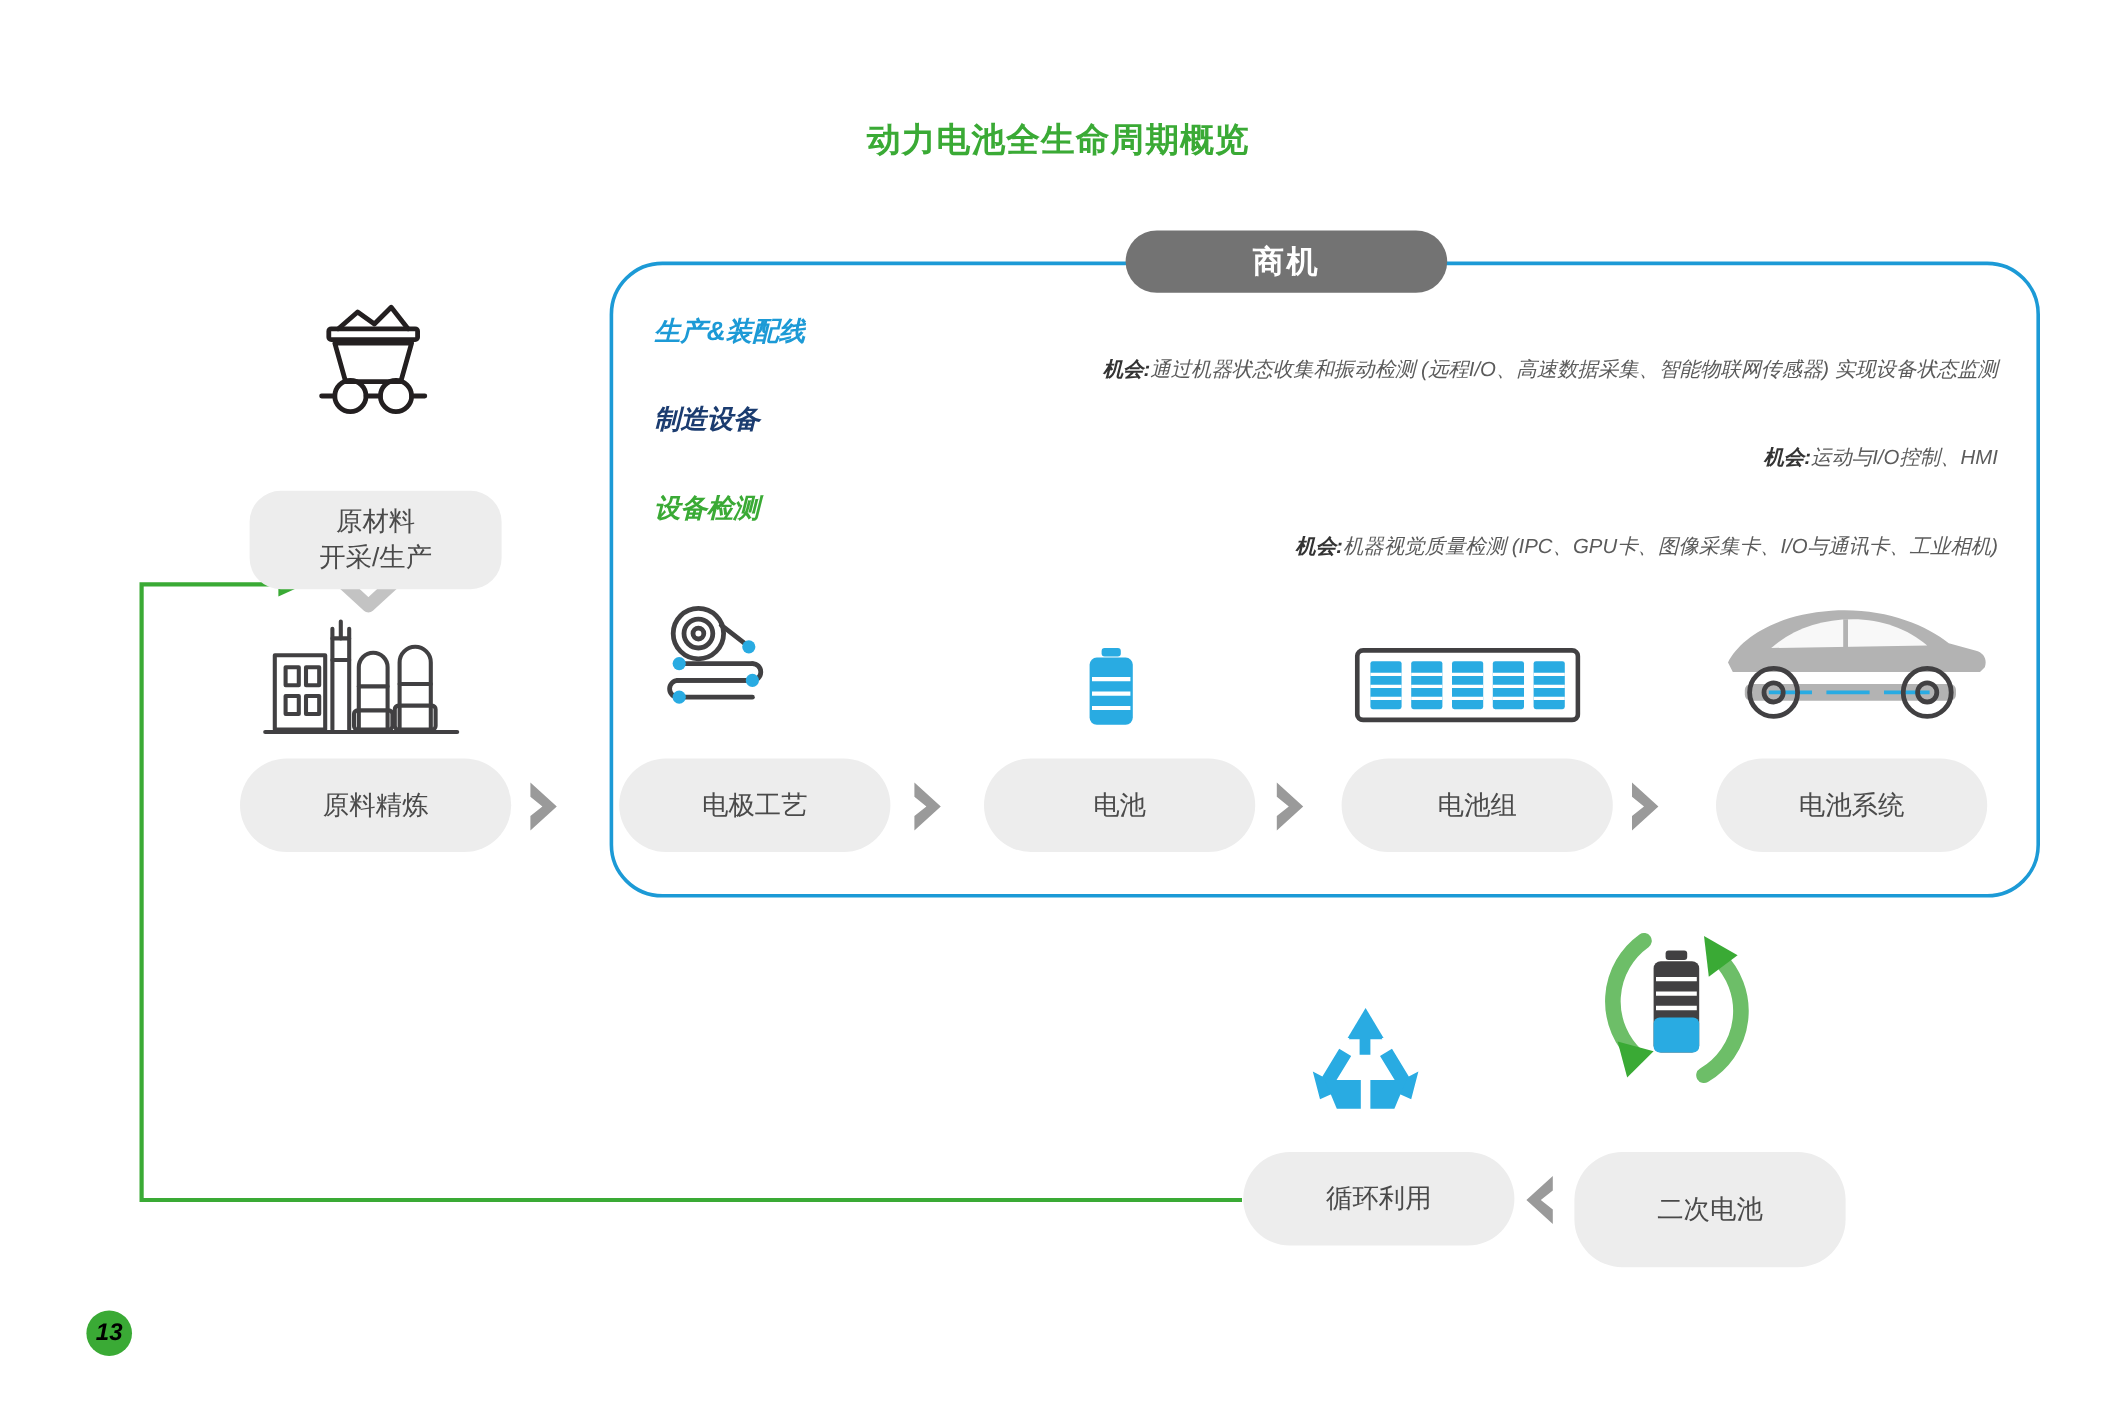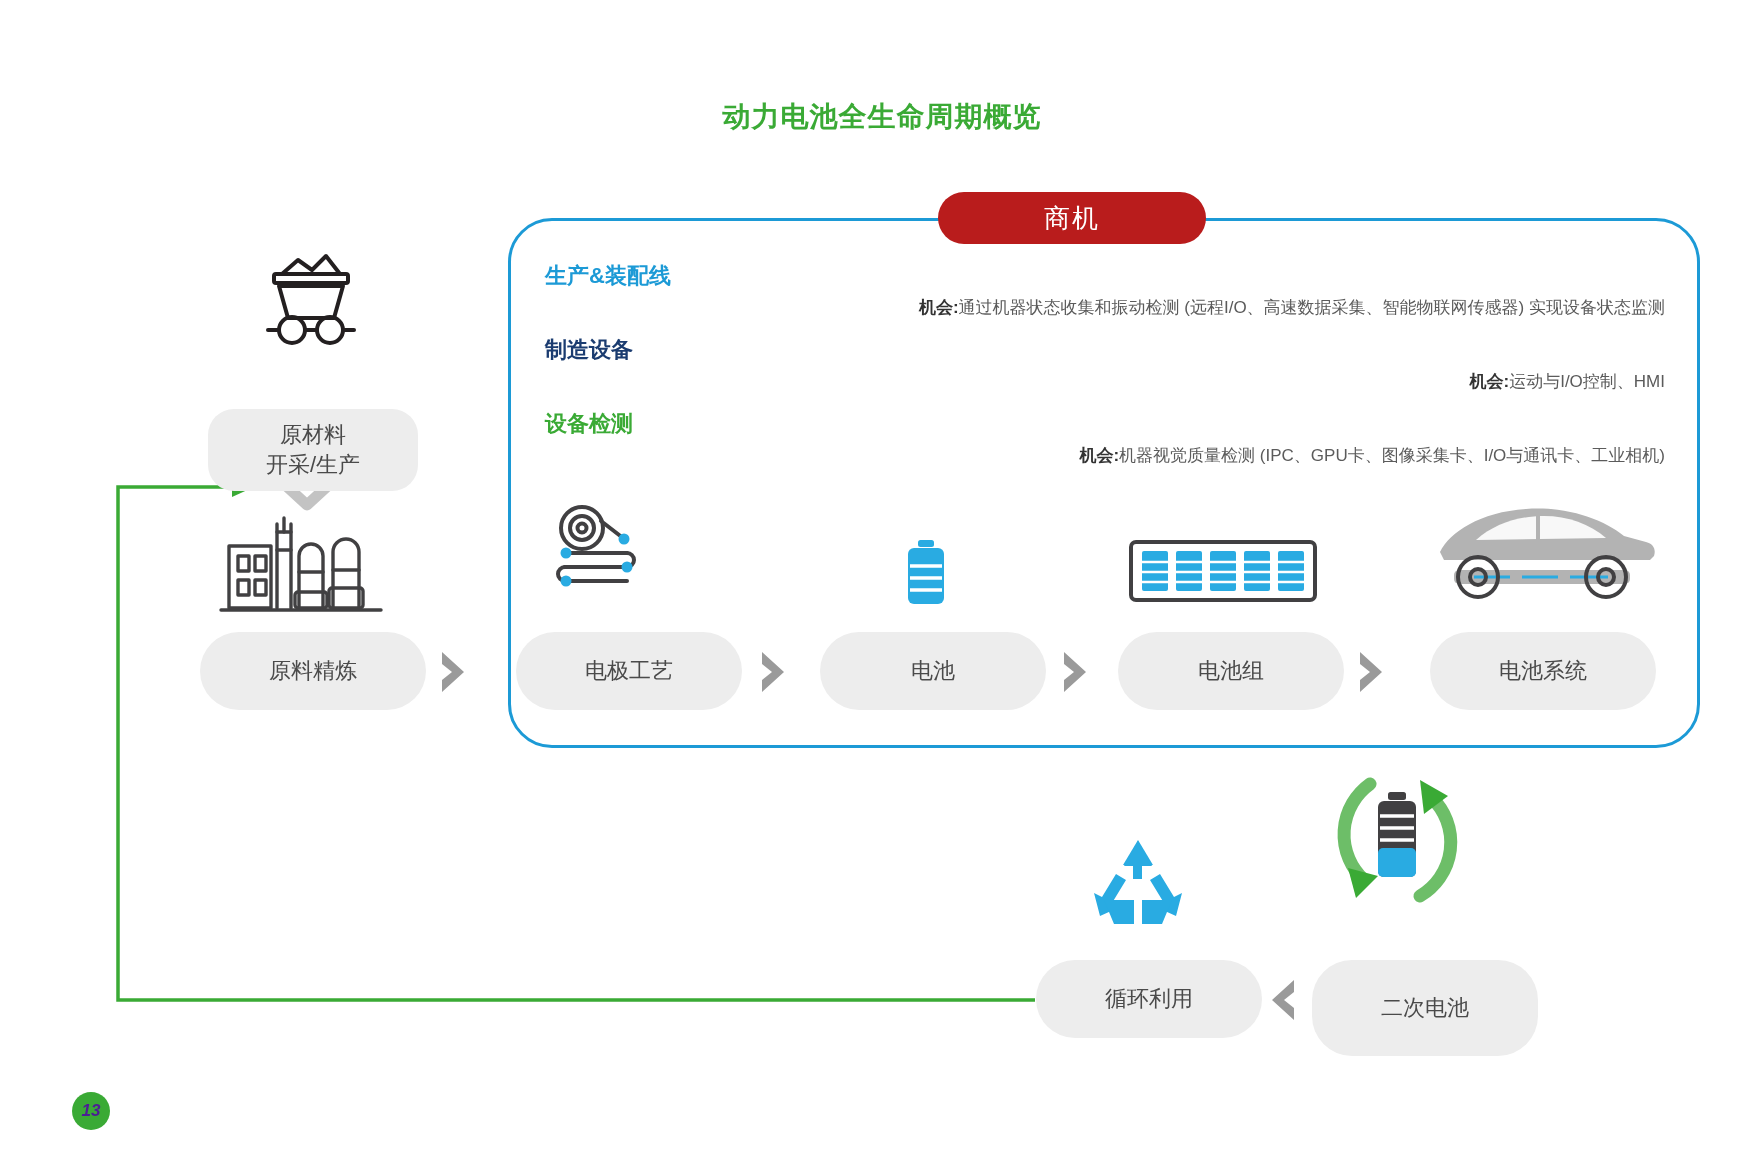--- a/index.html
+++ b/index.html
@@ -35,33 +35,33 @@
     border: 3px solid #1C9AD6;
     border-radius: 44px;
     background: transparent;
   }
   .opp-badge {
     position: absolute;
     left: 938px;
     top: 192px;
     width: 268px;
     height: 52px;
-    background: #b91c1c;
+    background: #737373;
     border-radius: 26px;
     color: #ffffff;
     font-size: 26px;
-    font-weight: normal;
+    font-weight: bold;
     display: flex;
     align-items: center;
     justify-content: center;
     letter-spacing: 2px;
   }
 
   .opp-text { position: absolute; left: 545px; top: 262px; width: 1120px; }
-  .opp-group { margin-bottom: 16px; }
+  .opp-group { margin-bottom: 16px; font-style: italic; }
   .opp-head {
     font-size: 22px;
     font-weight: bold;
     margin-bottom: 5px;
     line-height: 1.3;
   }
   .opp-head.blue  { color: #1C9AD6; }
   .opp-head.navy  { color: #1B3C70; }
   .opp-head.green { color: #3AAA35; }
   .opp-line {
@@ -96,22 +96,22 @@
   .chev svg { display: block; width: 100%; height: 100%; }
 
   
   .pagenum {
     position: absolute;
     left: 72px;
     top: 1092px;
     width: 38px; height: 38px;
     background: #3AAA35;
     border-radius: 50%;
-    color: #4c1d95;
-    font-size: 17px;
+    color: #000000;
+    font-size: 20px;
     font-style: italic;
     font-weight: bold;
     display: flex;
     align-items: center;
     justify-content: center;
   }
 
   .icon { position: absolute; }
   .icon svg { display: block; }
 

